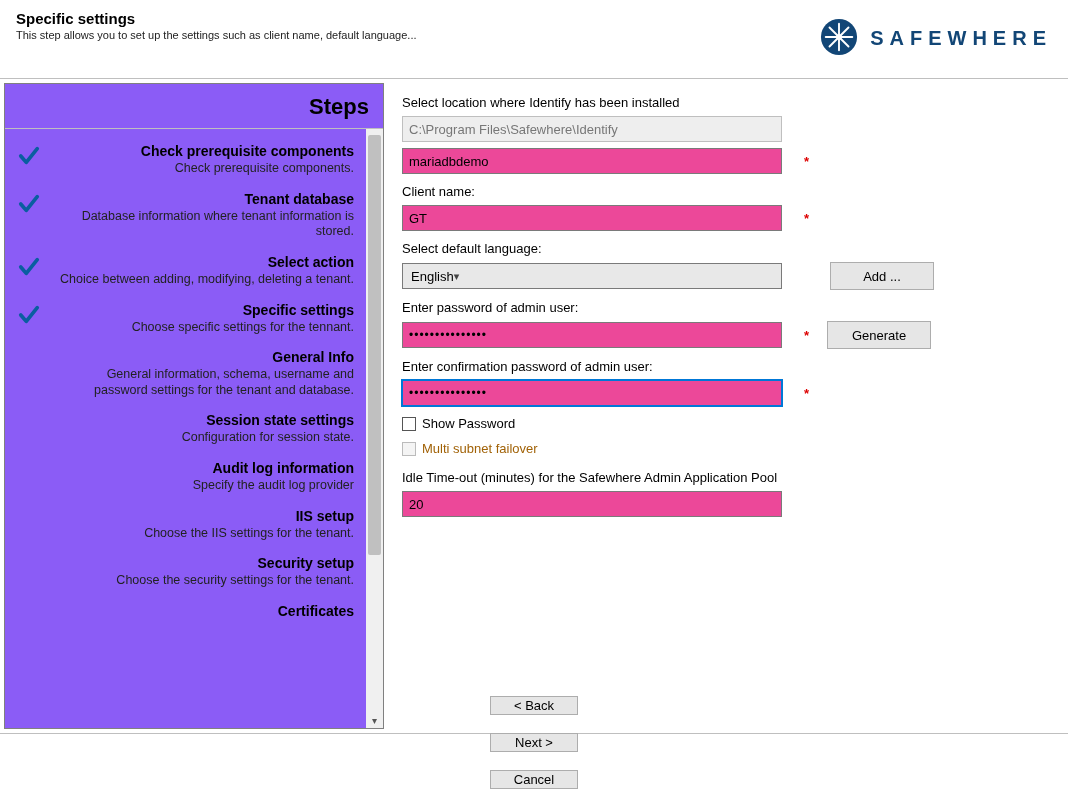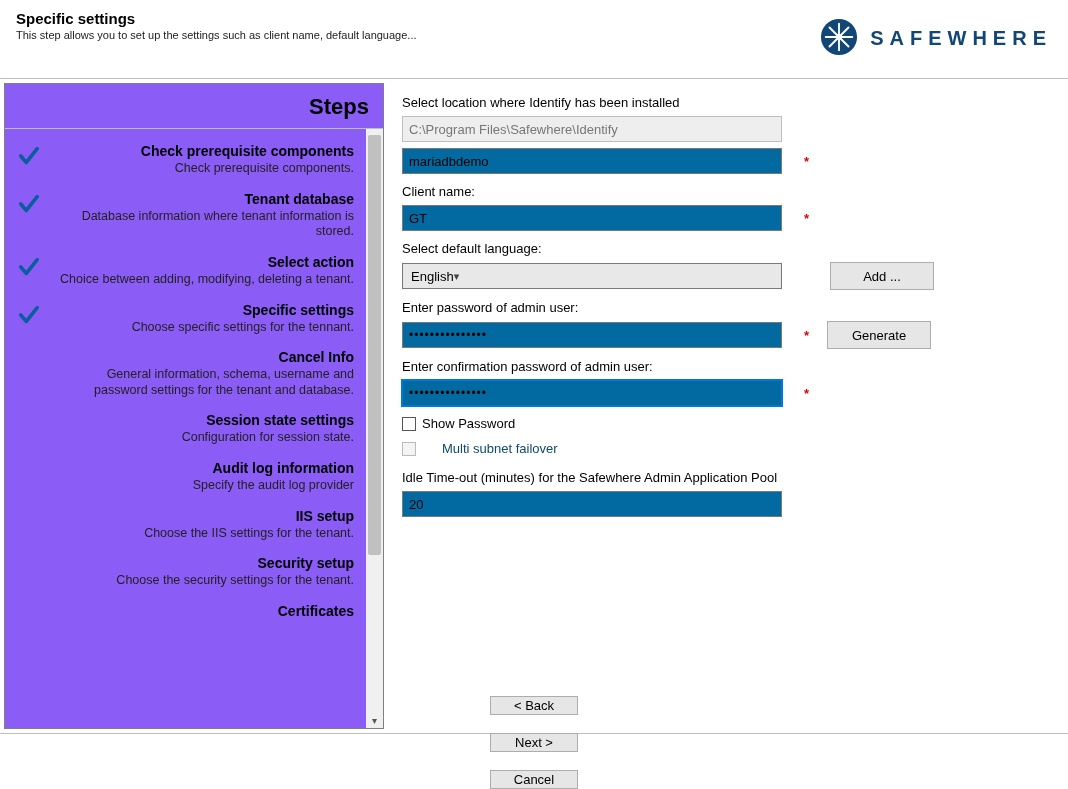--- a/index.html
+++ b/index.html
@@ -143,21 +143,21 @@
   }
   .form-label {
     font-size: 13px;
     color: #000;
     margin-top: 4px;
   }
   .text-input {
     width: 380px;
     height: 26px;
     border: 1px solid #7a7a7a;
-    background: #0369a1;
+    background: #ec4899;
     padding: 3px 6px;
     font-size: 13px;
     font-family: inherit;
   }
   .text-input[disabled] {
     background: #eee;
     color: #777;
     border-color: #bfbfbf;
   }
   .text-input.focused { border: 1px solid #0078d7; outline: 1px solid #0078d7; }
@@ -197,21 +197,21 @@
     margin-top: 4px;
   }
   .checkbox {
     width: 14px;
     height: 14px;
     border: 1px solid #555;
     background: #fff;
   }
   .checkbox.disabled { border-color: #bbb; background: #f4f4f4; }
   .check-label { font-size: 13px; text-align: right; }
-  .check-label.disabled { color: #0c4a6e; margin-left: 20px; }
+  .check-label.disabled { color: #a16207; }
 
   
   .footer {
     border-top: 1px solid #bfbfbf;
     height: 56px;
     display: flex;
     align-items: center;
     justify-content: flex-end;
     gap: 18px;
     padding: 0 16px;
@@ -307,21 +307,21 @@
           </div>
           <div class="step-body">
             <div class="step-title">Specific settings</div>
             <div class="step-desc">Choose specific settings for the tennant.</div>
           </div>
         </div>
 
         <div class="step">
           <div class="step-check"></div>
           <div class="step-body">
-            <div class="step-title">Cancel Info</div>
+            <div class="step-title">General Info</div>
             <div class="step-desc">General information, schema, username and password settings for the tenant and database.</div>
           </div>
         </div>
 
         <div class="step">
           <div class="step-check"></div>
           <div class="step-body">
             <div class="step-title">Session state settings</div>
             <div class="step-desc">Configuration for session state.</div>
           </div>

